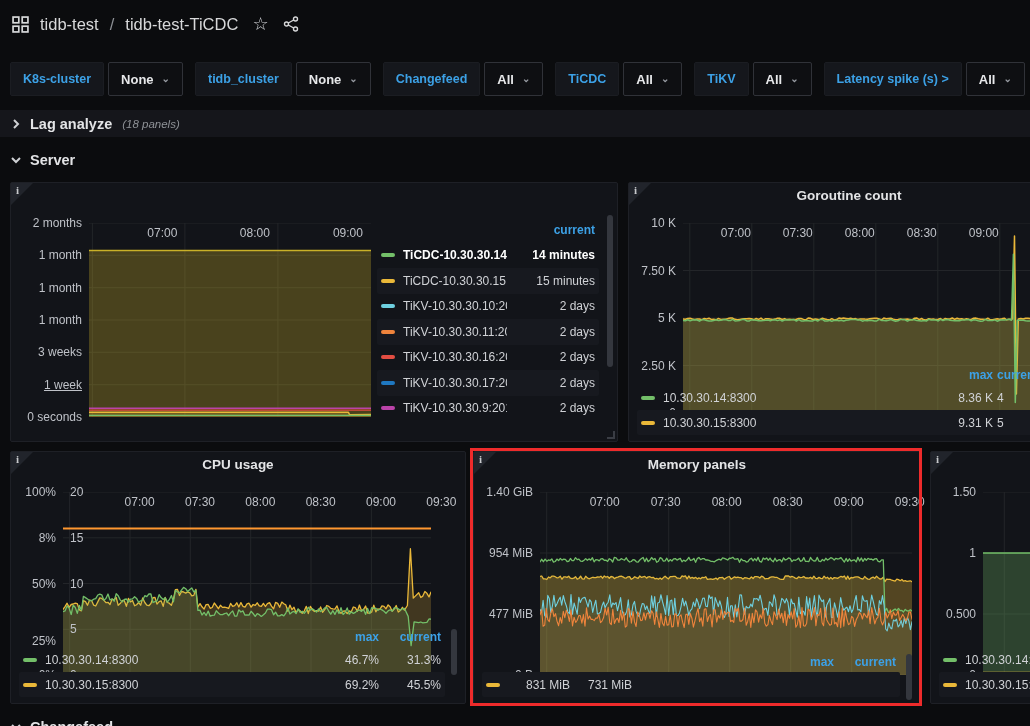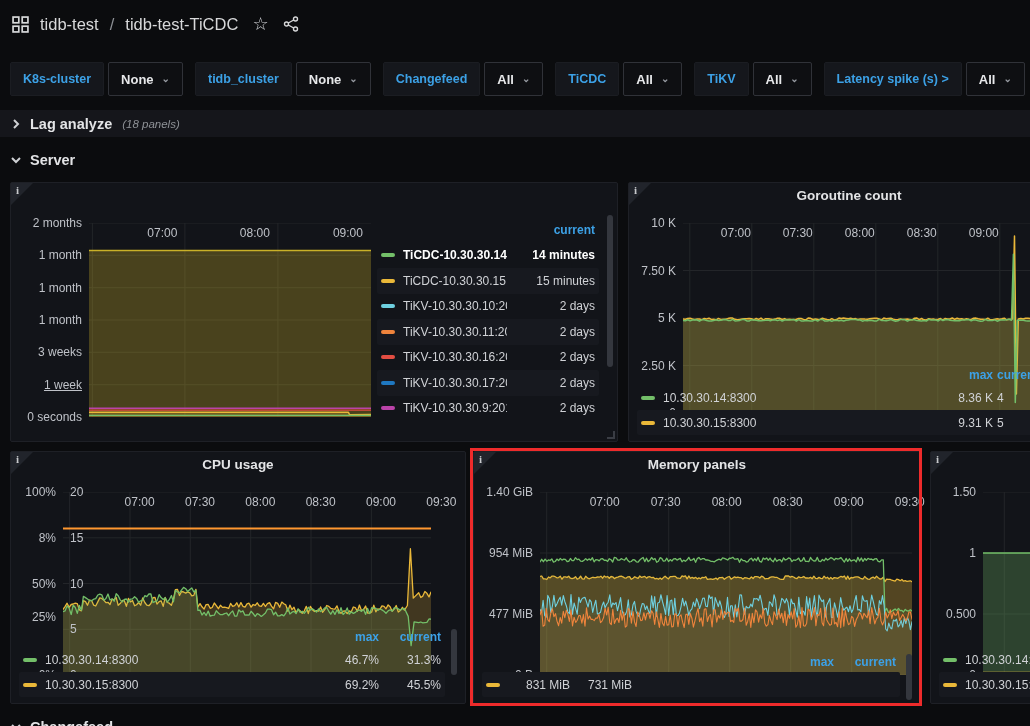--- a/index.html
+++ b/index.html
@@ -346,21 +346,21 @@
         <span class="i">i</span>
       </div>
     <div class="ptitle">CPU usage</div>
     <div class="pbody">
       <div class="chart-col">
         <div class="chart-row">
           <div class="yaxis left">
               <span class="ylab" style="top: -7px;">100%</span>
               <span class="ylab" style="top: 38.75px;">8%</span>
               <span class="ylab" style="top: 84.5px;">50%</span>
-              <span class="ylab" style="top: 118px;">25%</span>
+              <span class="ylab" style="top: 142px;">25%</span>
               <span class="ylab" style="top: 176px;">0%</span>
             </div>
           <div class="plot">
               <svg width="368" height="183" viewBox="0 0 368 183">
                 <line x1="0" y1="0.0" x2="368" y2="0.0" stroke="#232529" stroke-width="1"></line>
                 <line x1="0" y1="45.8" x2="368" y2="45.8" stroke="#232529" stroke-width="1"></line>
                 <line x1="0" y1="91.5" x2="368" y2="91.5" stroke="#232529" stroke-width="1"></line>
                 <line x1="0" y1="137.3" x2="368" y2="137.3" stroke="#232529" stroke-width="1"></line>
                 <line x1="0" y1="183.0" x2="368" y2="183.0" stroke="#232529" stroke-width="1"></line>
                 <line x1="6.6" y1="0" x2="6.6" y2="183" stroke="#232529" stroke-width="1"></line>

